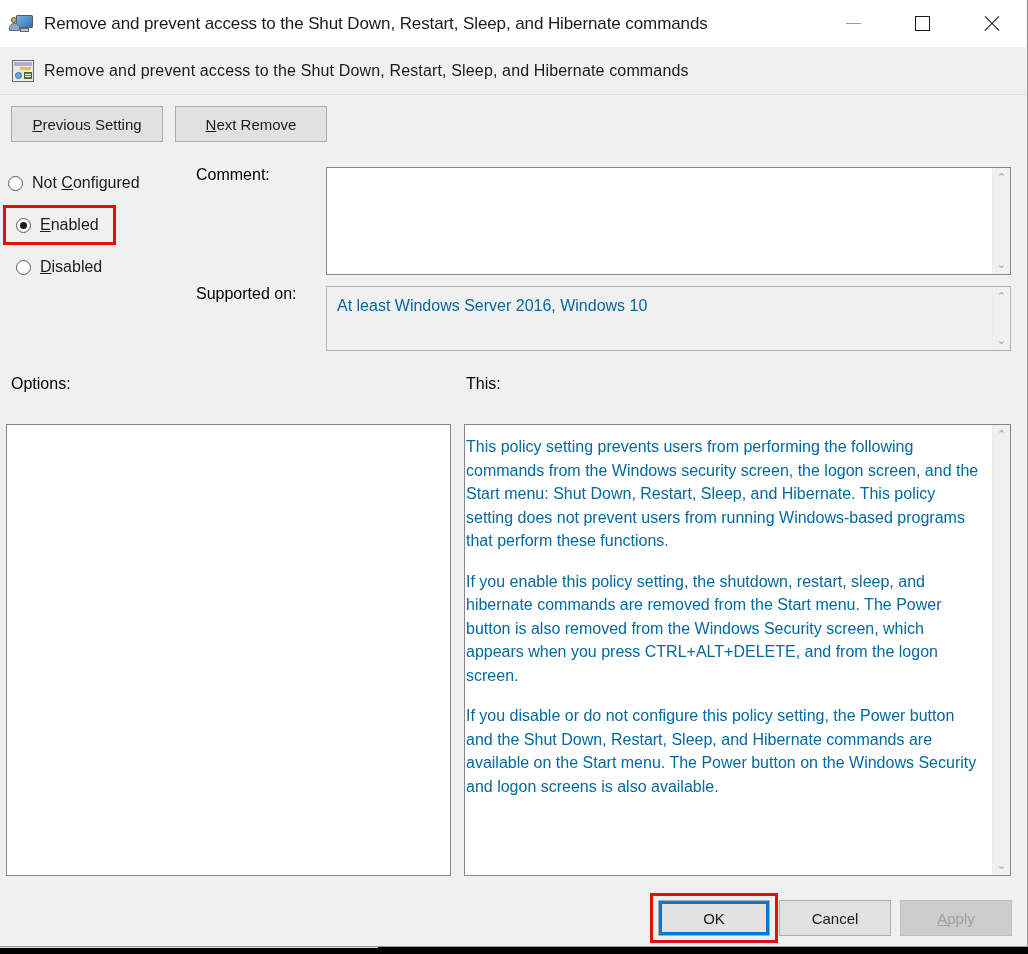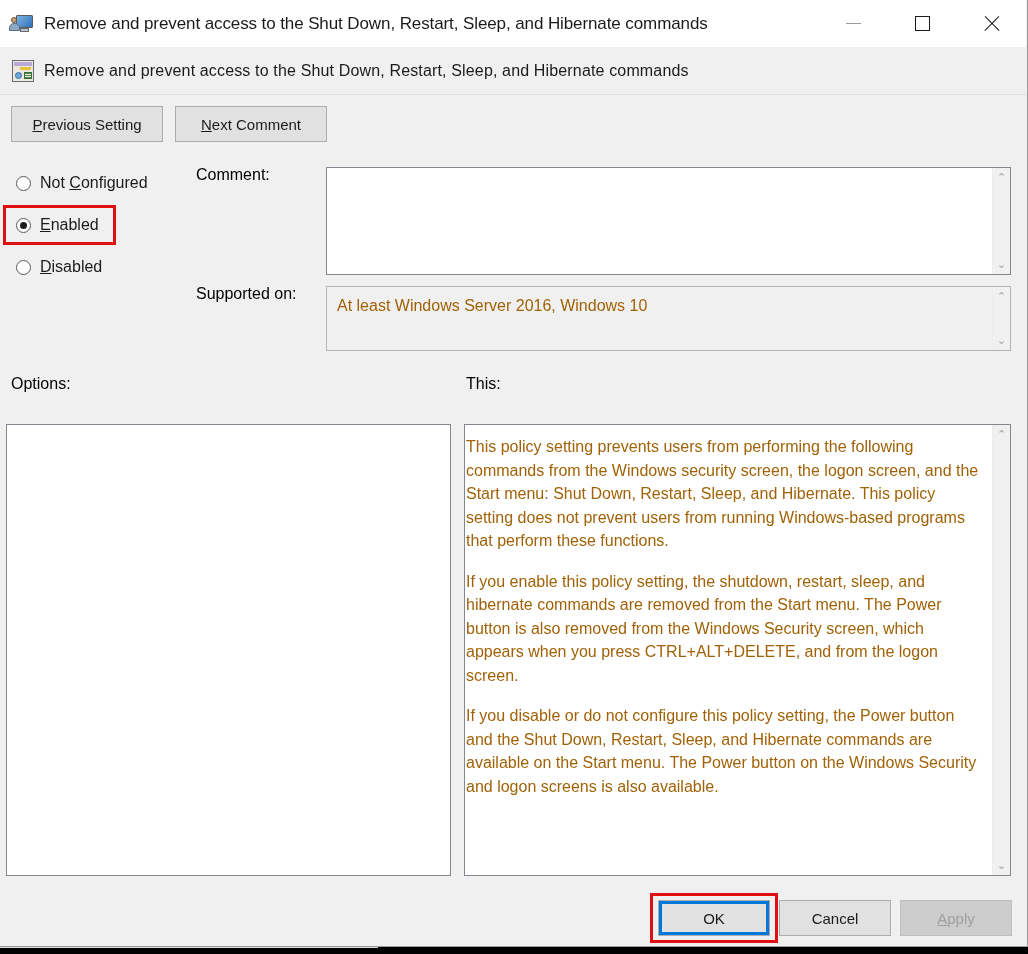--- a/index.html
+++ b/index.html
@@ -149,21 +149,21 @@
   .radio-outer {
     width: 15px; height: 15px; border-radius: 50%;
     border: 1.4px solid #5a5a5a; background: #ffffff;
     position: relative; flex: 0 0 auto; margin-right: 9px;
   }
   .radio-outer.checked::after {
     content: ""; position: absolute; left: 3px; top: 3px;
     width: 7px; height: 7px; border-radius: 50%; background: #1b1b1b;
   }
   .radio-label { font-size: 16px; color: #1b1b1b; white-space: nowrap; }
-  .r-notconfig { left: 0px;  top: 170px; }
+  .r-notconfig { left: 0px;  top: 170px; padding-left: 8px; }
   .r-enabled   { left: 0px;  top: 212px; }
   .r-disabled  { left: 0px;  top: 254px; justify-content: space-between; }
 
   
   .annot-red {
     position: absolute; border: 3px solid #e01010;
     pointer-events: none;
   }
   .annot-enabled { left: 3px; top: 205px; width: 113px; height: 40px; }
   .annot-ok      { left: 650px; top: 893px; width: 128px; height: 50px; }
@@ -178,21 +178,21 @@
   .lbl-help         { left: 466px; top: 375px; }
 
   
   .textbox {
     position: absolute; background: #ffffff;
     border: 1px solid #828790;
     display: flex;
   }
   .textbox .content {
     flex: 1 1 auto; padding: 8px 10px;
-    font-size: 16px; color: #a16207; line-height: 1.38;
+    font-size: 16px; color: #0369a1; line-height: 1.38;
     overflow: hidden;
   }
   .textbox.readonly { background: #f0f0f0; border-color: #b4b4b4; }
   .scrollbar {
     width: 18px; flex: 0 0 auto;
     background: #f0f0f0;
     border-left: 1px solid #ededed;
     display: flex; flex-direction: column; justify-content: space-between;
     align-items: center; padding: 4px 0;
   }
@@ -264,21 +264,21 @@
       <div class="header-text">Remove and prevent access to the Shut Down, Restart, Sleep, and Hibernate commands</div>
     </div>
 
     <button class="btn btn-prev">
         <span class="ul">P</span>
         <span>revious Setting</span>
       </button>
 
     <button class="btn btn-next">
         <span class="ul">N</span>
-        <span>ext Comment</span>
+        <span>ext Remove</span>
       </button>
 
     <div class="radio-row r-notconfig">
       <span class="radio-outer"></span>
       <span class="radio-label">Not <span class="ul">C</span>onfigured</span>
     </div>
 
     <div class="radio-row r-enabled">
       <span class="radio-outer checked"></span>
       <span class="radio-label"><span class="ul">E</span>nabled</span>

